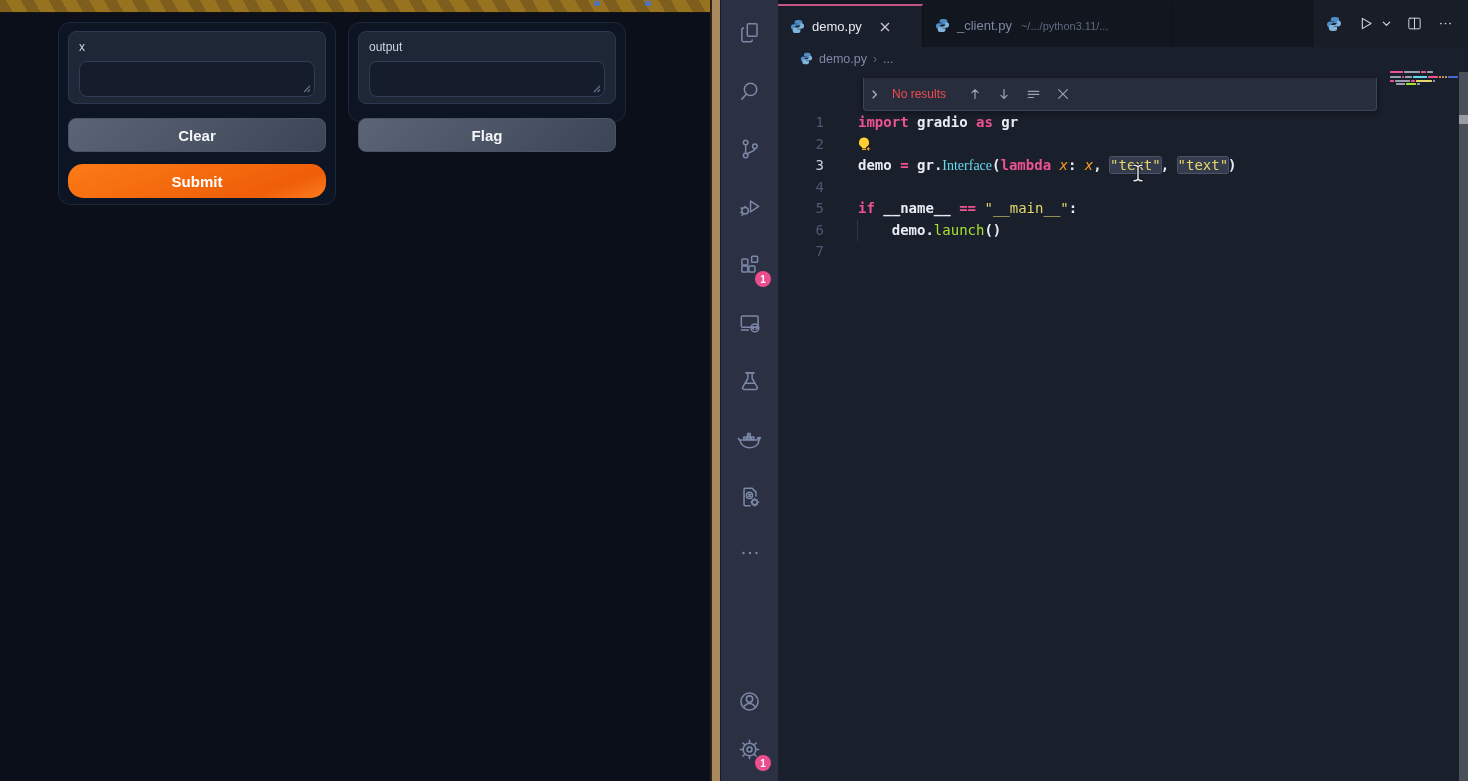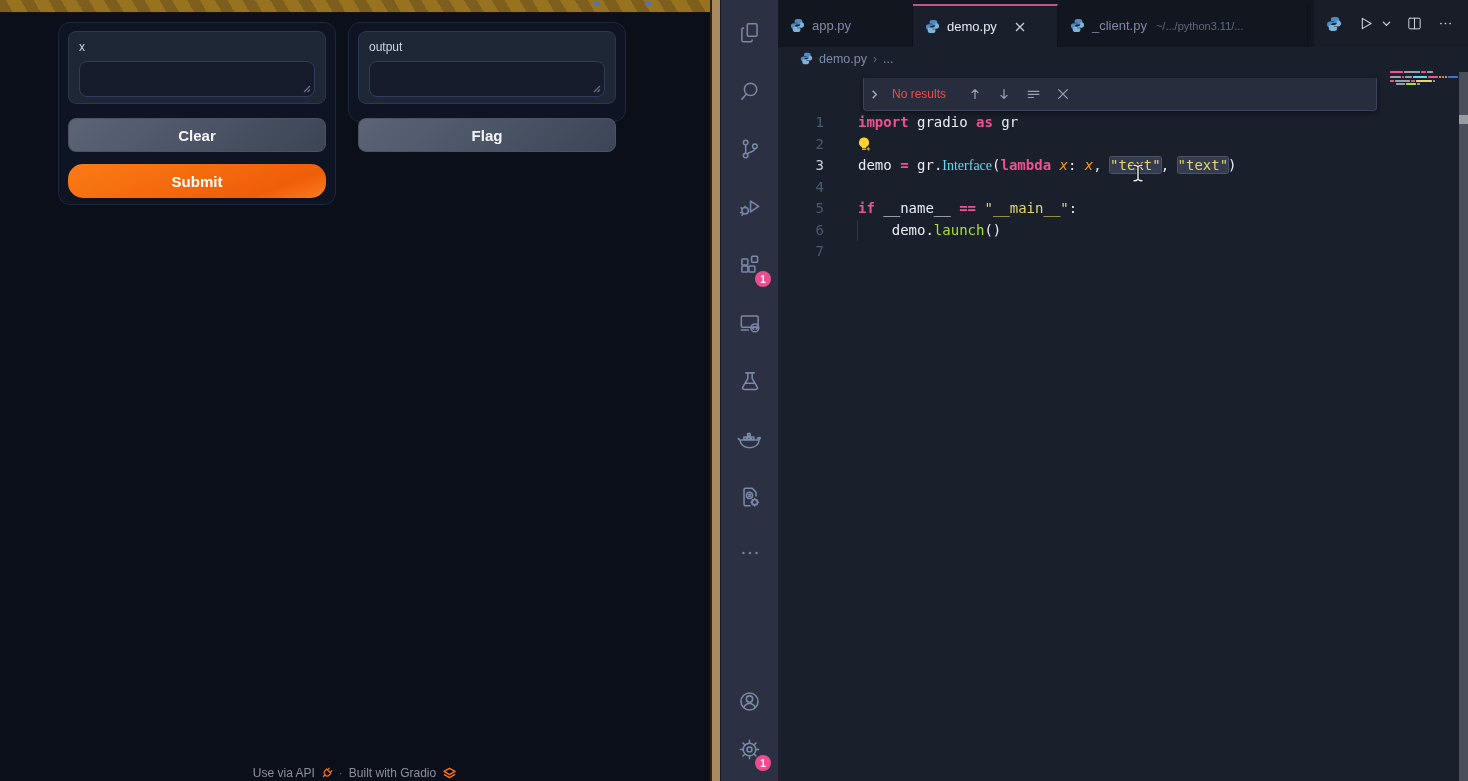--- a/index.html
+++ b/index.html
@@ -88,21 +88,21 @@
 
   
   .code{position:absolute;left:0;top:112px;right:0;font-family:"DejaVu Sans Mono",monospace;
         font-size:14px;}
   .cl{display:flex;height:21.5px;line-height:21.5px;}
   .ln{width:46px;text-align:right;color:var(--linenum);flex:none;}
   .cl.active .ln{color:var(--linenum_active);}
   .lc{white-space:pre;padding-left:34px;position:relative;color:var(--plain);}
   .lc.guide::before{content:"";position:absolute;left:33px;top:0;bottom:0;border-left:1px solid var(--guide);}
   .tk-kw{color:var(--kw);font-weight:bold;}
-  .tk-plain{color:var(--plain);}
+  .tk-plain{color:var(--plain);font-weight:bold;}
   .tk-type{color:var(--type);font-family:Liberation Serif, serif;}
   .tk-param{color:var(--param);font-style:italic;}
   .tk-str{color:var(--str);}
   .tk-strhl{color:var(--str);background:var(--hl_bg);box-shadow:0 0 0 1px var(--hl_border);border-radius:2px;}
   .tk-fn{color:var(--fn);}
 
   .lightbulb{position:absolute;left:78px;top:136px;}
   .mousecursor{position:absolute;left:353px;top:163px;}
 
   .minimap{position:absolute;left:612px;top:71px;width:58px;}
@@ -137,36 +137,20 @@
         <label>output</label>
         <div class="ta">
           <svg class="resize" width="10" height="10" viewBox="0 0 10 10">
               <path d="M9 3L3 9M9 6.5L6.5 9" stroke="#6b7389" stroke-width="1.1" fill="none"></path>
             </svg>
         </div>
       </div>
       <button class="gbtn sec btn-flag">Flag</button>
     </div>
 
-    <div class="gfooter">
-      <span>Use via API</span>
-      <svg width="12" height="12" viewBox="0 0 12 12">
-          <g transform="rotate(45 6 6)" stroke="#f97316" stroke-width="1.2" fill="none" stroke-linecap="round">
-            <path d="M4.2 1v2.2M7.8 1v2.2M3 3.5h6v2.3a3 3 0 0 1-6 0zM6 8.8V11"></path>
-          </g>
-        </svg>
-      <span class="sep">·</span>
-      <span>Built with Gradio</span>
-      <svg width="15" height="12" viewBox="0 0 16 13">
-          <g stroke="#f97316" stroke-width="1.6" fill="none" stroke-linejoin="round">
-            <path d="M2 4.8l6-3.4 6 3.4-6 3.4z"></path>
-            <path d="M2 8l6 3.4L14 8"></path>
-          </g>
-        </svg>
-    </div>
   </div>
 
   <div class="divider"></div>
 
   <div class="vscode">
 
     <div class="activitybar">
       <div class="ab-icon" style="margin-top:9px">
         <svg width="26" height="26" viewBox="0 0 24 24">
             <rect x="9.5" y="3.5" width="9" height="11.5" rx="1.2"></rect>
@@ -251,27 +235,20 @@
             <circle cx="12" cy="12" r="5.6"></circle>
             <circle cx="12" cy="12" r="2.2"></circle>
             <path d="M12 6.4V3.9M12 20.1v-2.5M17.6 12h2.5M3.9 12h2.5M16 8l1.8-1.8M6.2 17.8L8 16M16 16l1.8 1.8M6.2 6.2L8 8"></path>
           </svg>
         <span class="badge">1</span>
       </div>
     </div>
 
     <div class="editor-root">
       <div class="tabbar">
-        <div class="tab" style="width:135px">
-          <svg width="15" height="15" viewBox="0 0 16 16">
-              <path d="M7.9 1C6.1 1 4.9 1.8 4.9 3.2V5h3.2v.6H3.7C2.2 5.6 1 6.7 1 8.5c0 1.8 1.1 2.9 2.6 2.9H5V9.7C5 8.2 6.3 7 7.9 7h3c1.3 0 2.2-.9 2.2-2.2V3.2C13.1 1.9 11.8 1 10 1z" fill="#4e8cc6"></path>
-              <path d="M8.1 15c1.8 0 3-.8 3-2.2V11H7.9v-.6h4.4c1.5 0 2.7-1.1 2.7-2.9 0-1.8-1.1-2.9-2.6-2.9H11v1.7C11 7.8 9.7 9 8.1 9h-3C3.8 9 2.9 9.9 2.9 11.2v1.6C2.9 14.1 4.2 15 6 15z" fill="#7fb3dc"></path>
-            </svg>
-          <span>app.py</span>
-        </div>
         <div class="tab active" style="width:145px">
           <svg width="15" height="15" viewBox="0 0 16 16">
               <path d="M7.9 1C6.1 1 4.9 1.8 4.9 3.2V5h3.2v.6H3.7C2.2 5.6 1 6.7 1 8.5c0 1.8 1.1 2.9 2.6 2.9H5V9.7C5 8.2 6.3 7 7.9 7h3c1.3 0 2.2-.9 2.2-2.2V3.2C13.1 1.9 11.8 1 10 1z" fill="#4e8cc6"></path>
               <path d="M8.1 15c1.8 0 3-.8 3-2.2V11H7.9v-.6h4.4c1.5 0 2.7-1.1 2.7-2.9 0-1.8-1.1-2.9-2.6-2.9H11v1.7C11 7.8 9.7 9 8.1 9h-3C3.8 9 2.9 9.9 2.9 11.2v1.6C2.9 14.1 4.2 15 6 15z" fill="#7fb3dc"></path>
             </svg>
           <span>demo.py</span>
           <span class="closex">
               <svg width="12" height="12" viewBox="0 0 12 12" fill="none">
                 <path d="M2 2l8 8M10 2l-8 8"></path>
               </svg>

